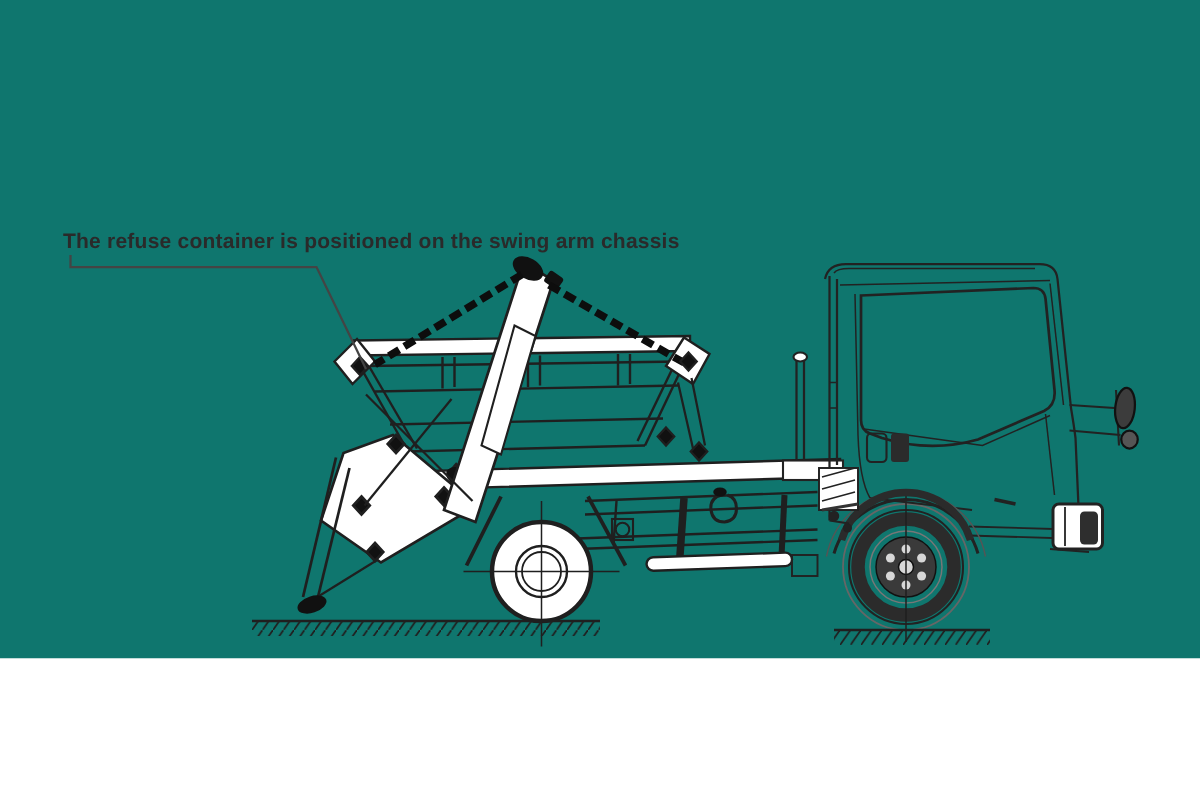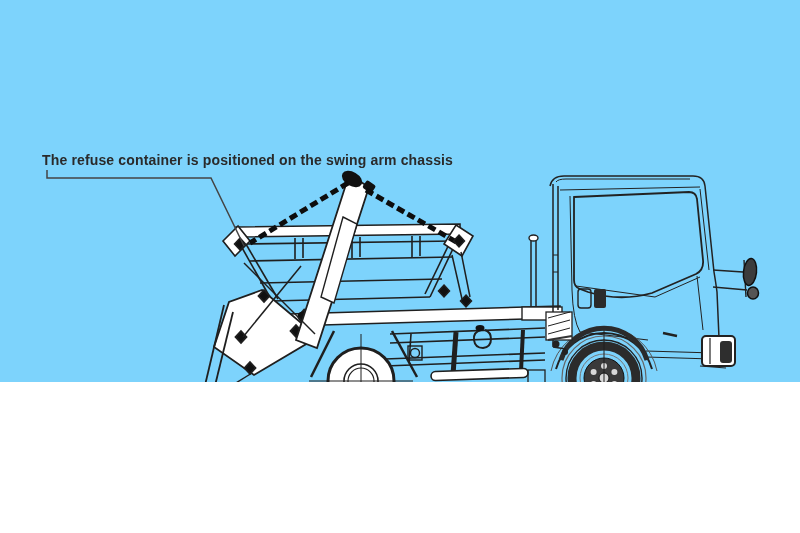--- a/index.html
+++ b/index.html
@@ -1,16 +1,16 @@
 <!DOCTYPE html>
 <html><head>
 <meta charset="utf-8">
 <style>
   html,body{margin:0;padding:0;background:#ffffff;}
-  .stage{position:relative;width:800px;height:382px;background:#7dd3fc;overflow:hidden;
+  .stage{position:relative;width:800px;height:439px;background:#0f766e;overflow:hidden;
          font-family:"Liberation Sans", sans-serif;}
   svg{display:block;}
   text.callout{font-family:"Liberation Sans", sans-serif;font-weight:bold;
                font-size:14px;letter-spacing:0.15px;fill:#2a2a2a;}
 </style>
 </head>
 <body>
 
 <div class="stage">
 <svg width="800" height="533" viewBox="0 0 800 533" xmlns="http://www.w3.org/2000/svg">

